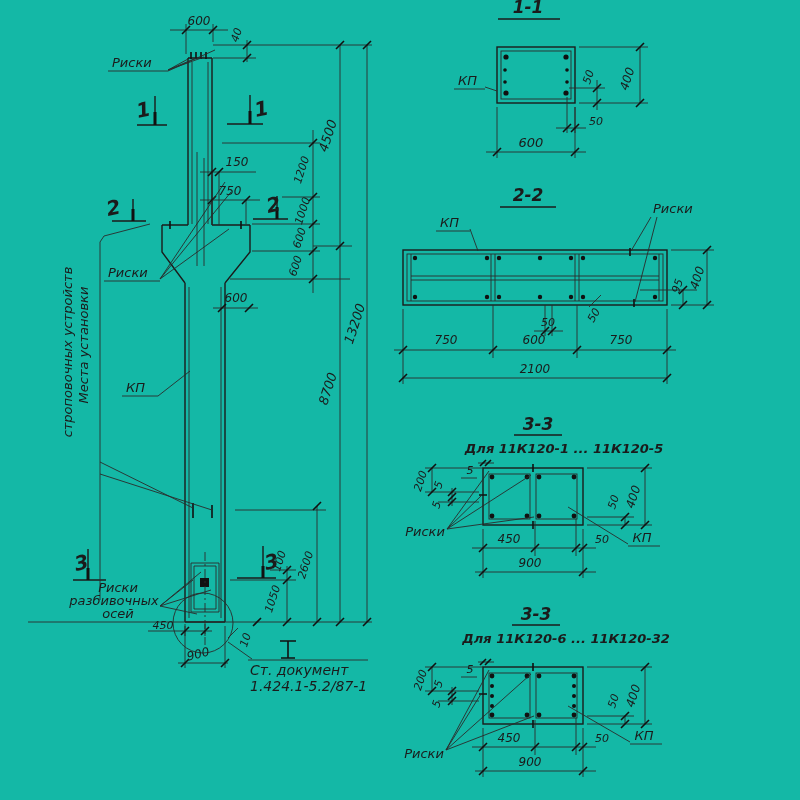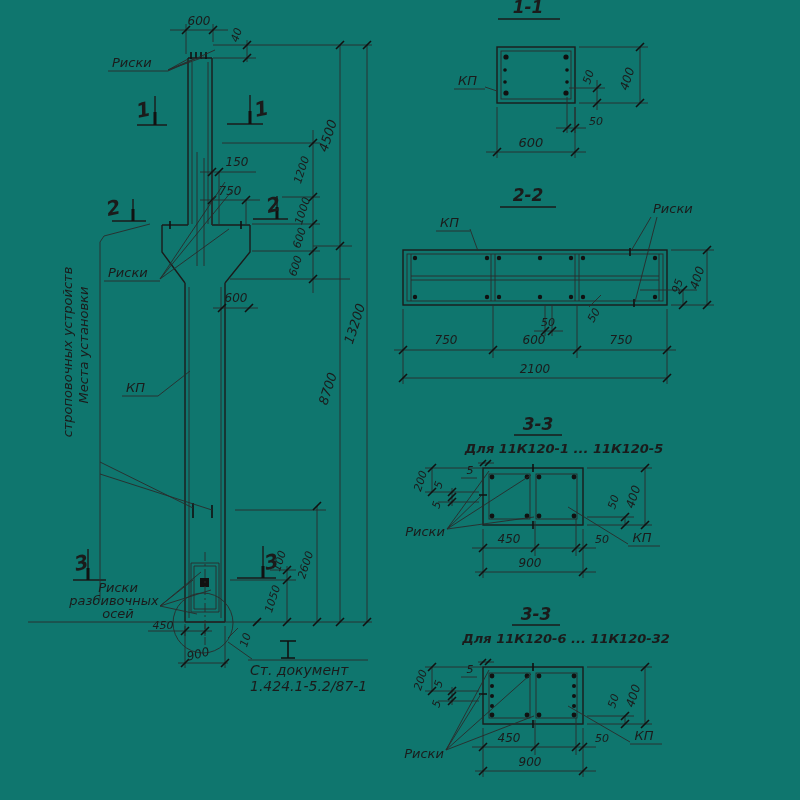--- a/index.html
+++ b/index.html
@@ -1,16 +1,16 @@
 <!DOCTYPE html>
 <html><head>
 <meta charset="utf-8">
 <style>
   html,body{margin:0;padding:0;background:#fff;}
-  .sheet{position:relative;width:800px;height:800px;background:#0f766e;overflow:hidden;}
+  .sheet{position:relative;width:800px;height:800px;background:#14b8a6;overflow:hidden;}
   svg{display:block;}
   svg text{font-family:"DejaVu Sans",sans-serif;font-style:italic;fill:#1b1b1b;}
   .t12{font-size:12px;}
   .t11{font-size:11px;}
   .t13{font-size:13px;}
   .t14{font-size:14px;}
   .title{font-size:17px;font-weight:bold;}
   .sub{font-size:13px;font-weight:bold;}
   .glyph{font-size:20px;font-weight:bold;}
   .ln{stroke:#1b1b1b;stroke-width:1.4;fill:none;}

